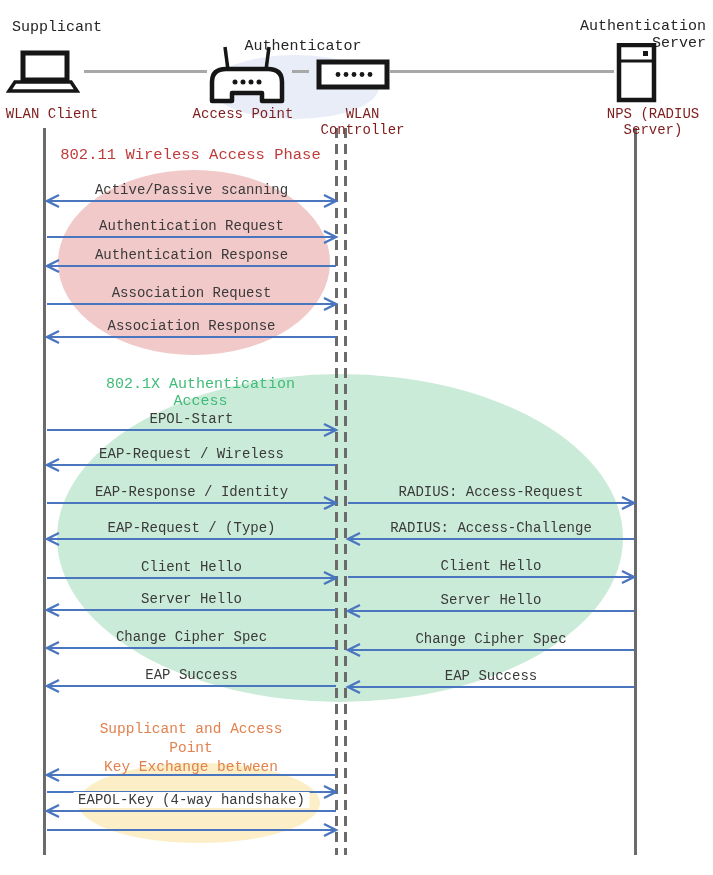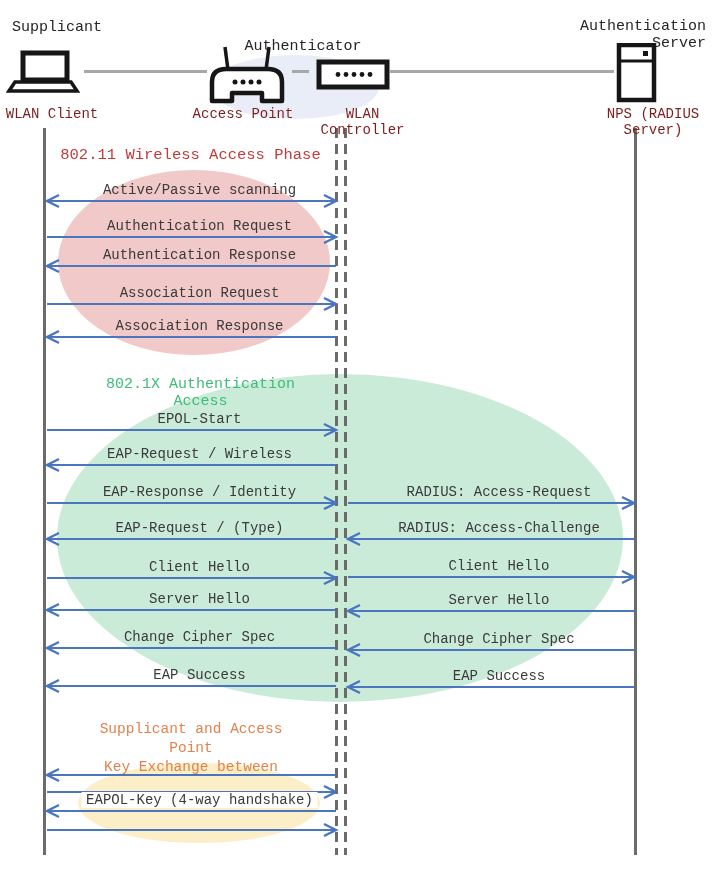--- a/index.html
+++ b/index.html
@@ -14,21 +14,21 @@
   .conn{position:absolute;height:3px;background:#A8A8A8;top:70px;z-index:2;}
   .lifeline{position:absolute;width:3px;background:#6B6B6B;z-index:2;}
   .lifeline-dashed{
     position:absolute;width:3px;z-index:2;
     background:repeating-linear-gradient(to bottom,#6B6B6B 0,#6B6B6B 10px,transparent 10px,transparent 16px);
   }
   .phase-title{position:absolute;z-index:3;text-align:center;}
   .pt-red{left:58px;top:146px;width:265px;font-size:15.5px;color:#C23B3B;}
   .pt-green{left:78px;top:376px;width:245px;font-size:15px;color:#3FBC78;}
   .pt-orange{left:88px;top:720px;width:206px;font-size:14.5px;color:#E2824E;line-height:19px;}
-  .msg{position:absolute;height:20px;z-index:4;padding-left:16px;}
+  .msg{position:absolute;height:20px;z-index:4;}
   .msg svg{position:absolute;left:0;top:0;overflow:visible;}
   .msg-lbl{
     position:absolute;left:0;right:0;bottom:13px;text-align:center;
     font-size:14px;color:#3A3A3A;white-space:nowrap;
   }
   .msg-lbl-bg{left:50%;right:auto;transform:translateX(-50%);background:#fff;padding:0 5px;}
 </style>
 </head>
 <body>
 

